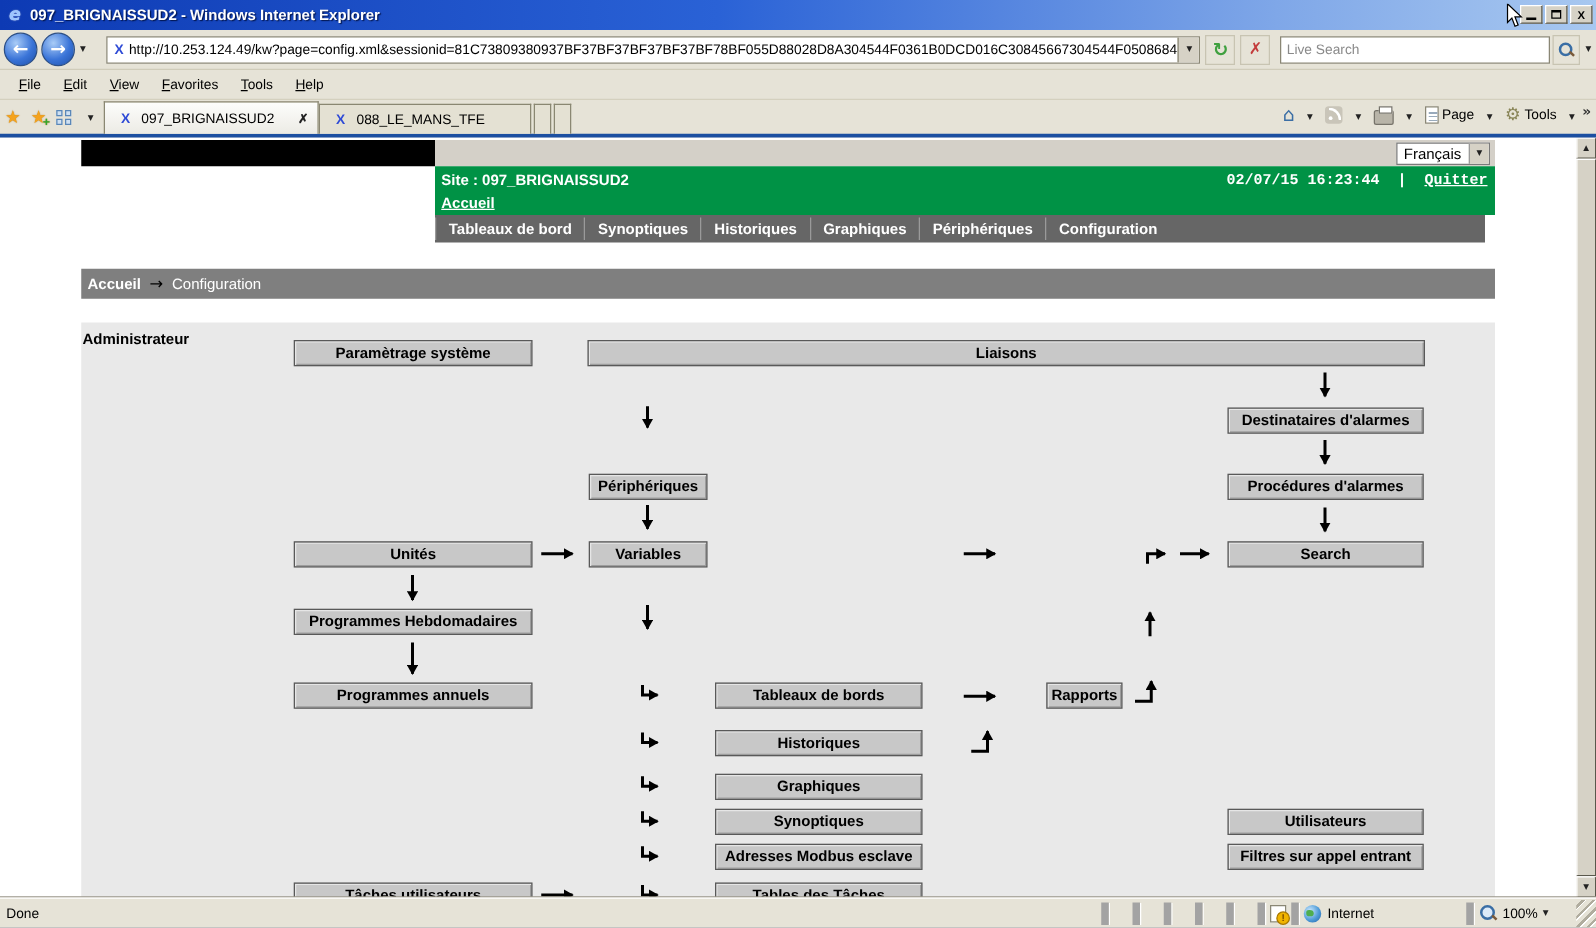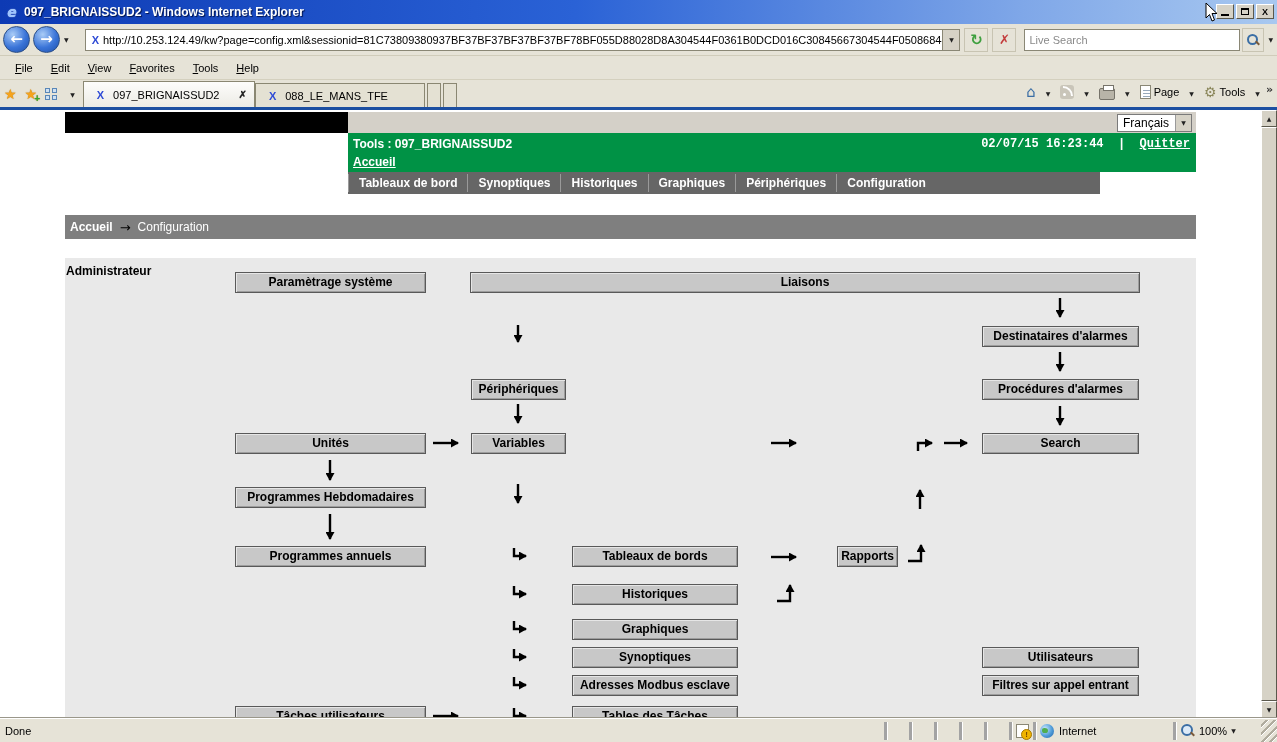--- a/index.html
+++ b/index.html
@@ -107,21 +107,21 @@
   .logobox { position:absolute; left:65px; top:133px; width:283px; height:80px; background:#fff; z-index:5; padding:6px 0 0 2px; }
   .logo1 { font:bold 29px "Liberation Sans",sans-serif; color:#009e4d; letter-spacing:-1px; }
   .logo2 { font:bold 17px "Liberation Sans",sans-serif; color:#009e4d; letter-spacing:4px; margin:-4px 0 0 52px; display:flex; align-items:center; gap:2px; }
   .schneider-e { display:inline-block; width:14px; height:14px; border:3px solid #009e4d; border-radius:50%; border-right-color:transparent; position:relative; }
   .schneider-e::after { content:""; position:absolute; left:0; top:4px; width:8px; height:3px; background:#009e4d; }
   .greenbar { position:absolute; left:348px; top:133px; width:848px; height:39px; background:#009245; z-index:5; color:#fff; }
   .site-label { position:absolute; left:5px; top:4px; font-weight:bold; font-size:12px; }
   .clock-area { position:absolute; right:6px; top:4px; font-weight:bold; font-size:12px;font-family:Liberation Mono, monospace; }
   .clock-area a { color:#fff; }
   .home-link { position:absolute; left:5px; top:22px; font-weight:bold; font-size:12px; color:#fff; text-decoration:underline; }
-  .navbar { position:absolute; left:348px; top:172px; width:752px; height:22px; background:#666; z-index:5; display:flex; align-items:center; }
+  .navbar { position:absolute; left:348px; top:172px; width:840px; height:22px; background:#666; z-index:5; display:flex; align-items:center; }
   .navitem { color:#fff; font-weight:bold; font-size:12px; padding:2px 10px; border-left:1px solid #9a9a9a; height:18px; }
   .breadcrumb { position:absolute; left:65px; top:215px; width:1131px; height:24px; background:#7f7f7f; z-index:5;
      display:flex; align-items:center; color:#fff; font-size:12px; padding-left:5px; gap:7px; }
   .breadcrumb .home { font-weight:bold; }
   .breadcrumb .arrow { color:#000; font-family:"DejaVu Sans",sans-serif; font-size:13px; }
   .content { position:absolute; left:65px; top:258px; width:1131px; height:460px; background:#e9e9e9; z-index:1; }
   .role { position:absolute; left:66px; top:264px; font-weight:bold; font-size:12px; z-index:3; }
   .dbtn {
     position:absolute; height:21px; background:#c8c8c8; border:1px solid #595959; z-index:3;
     box-shadow:inset 1px 1px 0 #e6e6e6, inset -1px -1px 0 #9d9d9d;
@@ -134,21 +134,21 @@
     border-color:#fff #5a584c #5a584c #fff; display:flex; align-items:center; justify-content:center;
     font-size:6px; color:#222; font-family:"DejaVu Sans",sans-serif; }
   .scrthumb { position:absolute; left:0; top:17px; width:16px; height:574px; background:#d6d2c6; border:1px solid;
     border-color:#fff #5a584c #5a584c #fff; }
   
   .statusbar {
     position:absolute; left:0; top:718px; width:1277px; height:24px; z-index:15;
     background:#e6e3d7; border-top:1px solid #fff; box-shadow:0 -1px 0 #9a978a;
     display:flex; align-items:center; font-size:11px;
   }
-  .spanel { height:18px; border-left:3px solid #a3a3a3; box-shadow:inset 1px 0 0 #fff; display:flex; align-items:center; padding:0 4px; }
+  .spanel { height:18px; border-left:6px solid #a3a3a3; box-shadow:inset 1px 0 0 #fff; display:flex; align-items:center; padding:0 4px; }
   .status-done { flex:1; padding-left:5px; }
   .cell-sm { width:25px; }
   .globe { width:14px; height:14px; border-radius:50%;
     background:radial-gradient(circle at 35% 35%, #cfeaff, #4f9cd8 55%, #1f5fa8); position:relative; margin-right:5px; }
   .globe::after { content:""; position:absolute; left:2px; top:4px; width:6px; height:5px; background:#4fae4f; border-radius:40% 60% 50% 50%; }
   .shieldpage { position:relative; width:13px; height:14px; background:#fff; border:1px solid #8a8775; }
   .shieldpage::after { content:"!"; position:absolute; right:-4px; bottom:-3px; width:9px; height:9px; background:#f0b400; border:1px solid #a87800;
      border-radius:50%; font:bold 8px "Liberation Sans",sans-serif; text-align:center; line-height:9px; color:#7a4a00; }
   .zoomcell { width:88px;text-align:right; }
   .magplus { position:relative; width:15px; height:15px; margin-right:4px; }
@@ -278,21 +278,21 @@
   <div class="blackbar"></div>
   <div class="graystrip">
     <span class="langselect">
       <span class="val">Français</span>
       <span class="btn">
           <span class="smallcaret">▼</span>
         </span>
     </span>
   </div>
   <div class="greenbar">
-    <span class="site-label">Tools : 097_BRIGNAISSUD2</span>
+    <span class="site-label">Site : 097_BRIGNAISSUD2</span>
     <span class="clock-area">
       <span>02/07/15 16:23:44</span>
       &nbsp;<span>|</span>&nbsp;
       <a style="text-decoration:underline">Quitter</a>
     </span>
     <a class="home-link">Accueil</a>
   </div>
   <div class="navbar">
     <span class="navitem">Tableaux de bord</span>
     <span class="navitem">Synoptiques</span>

